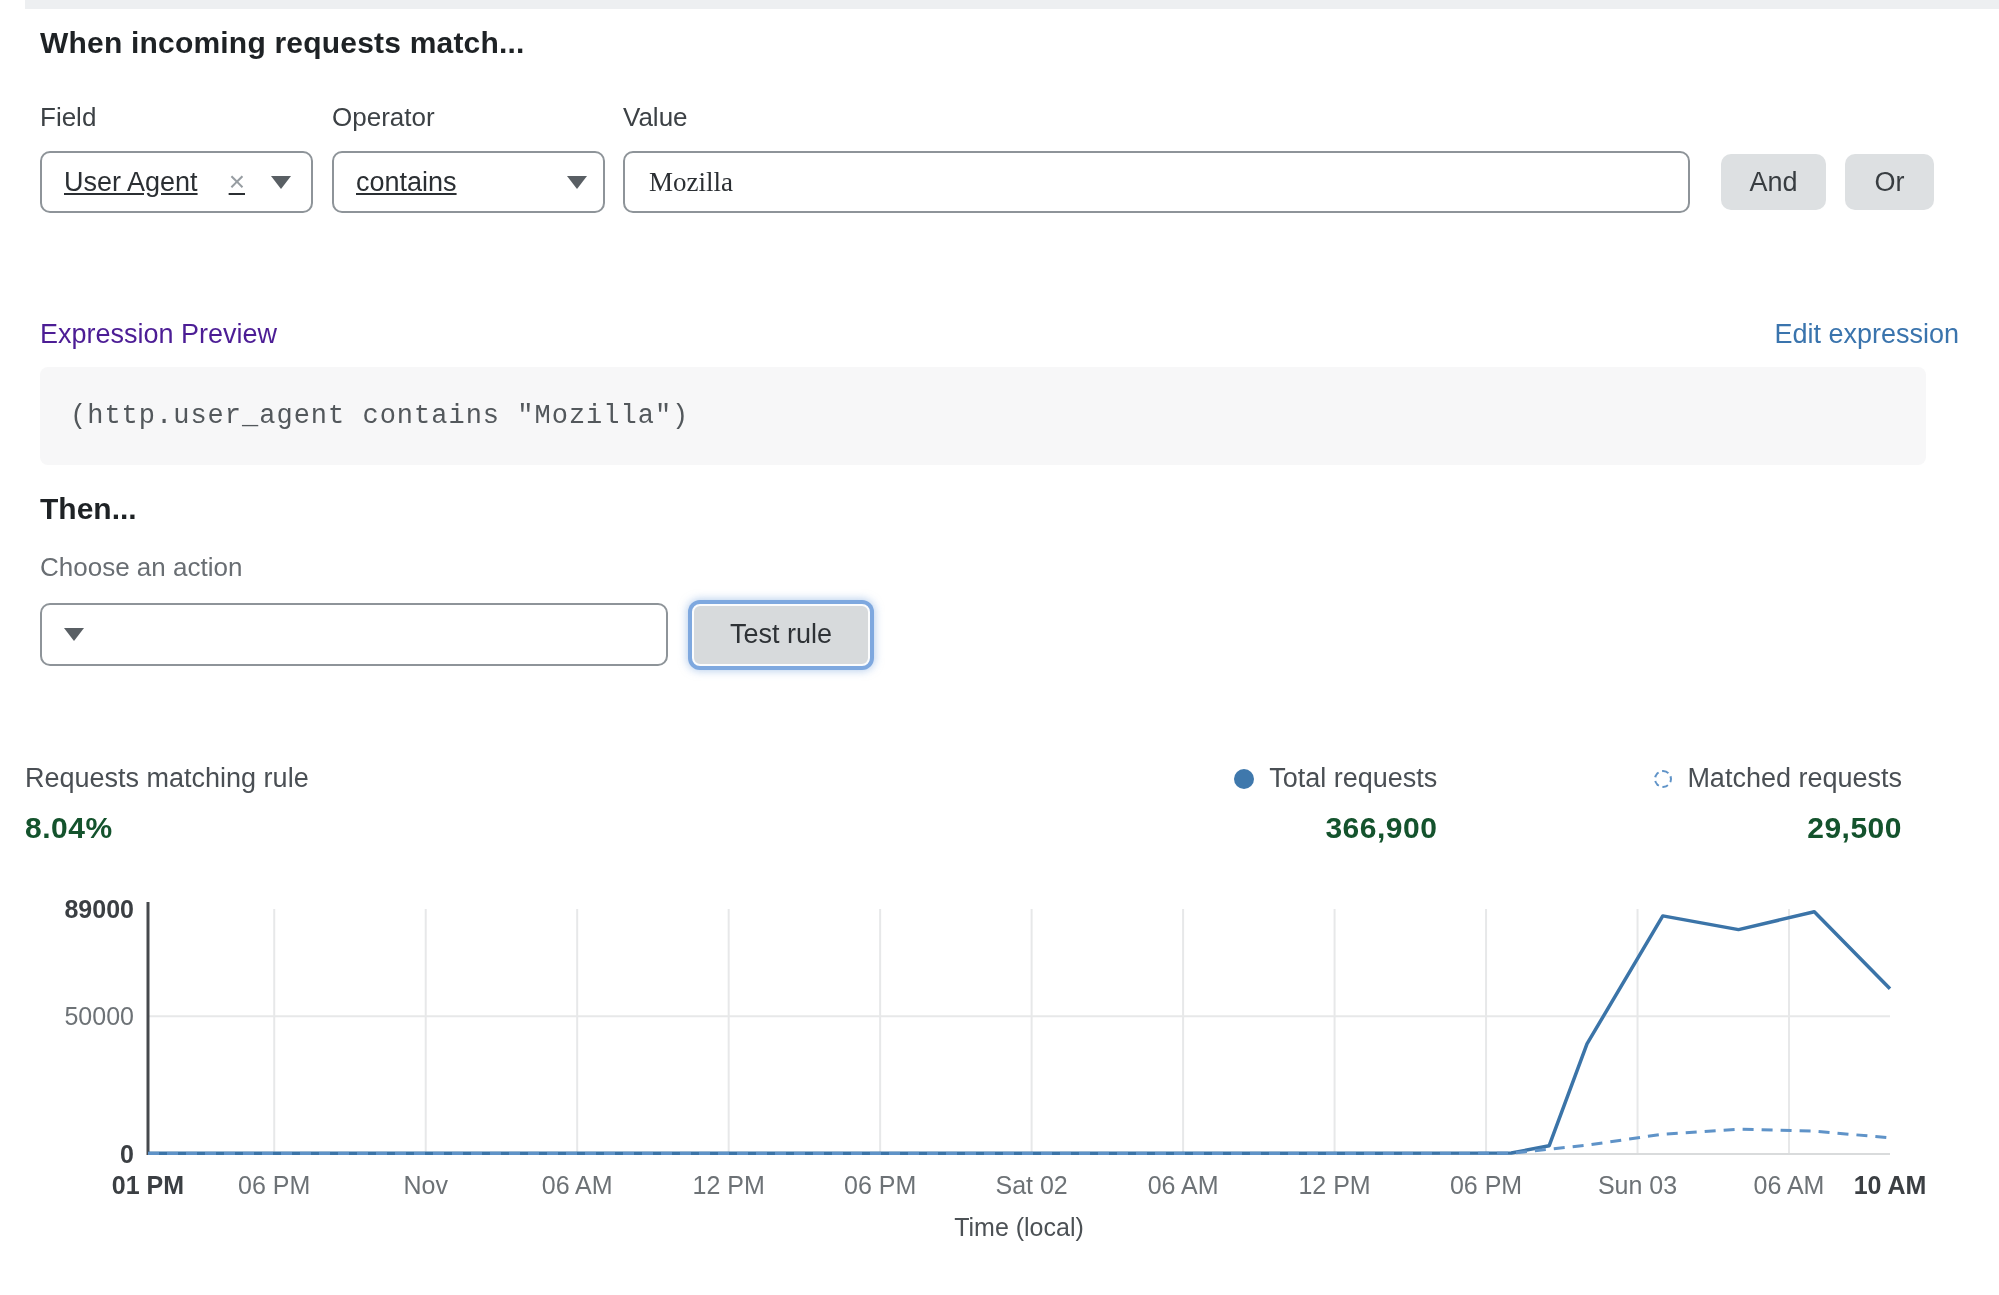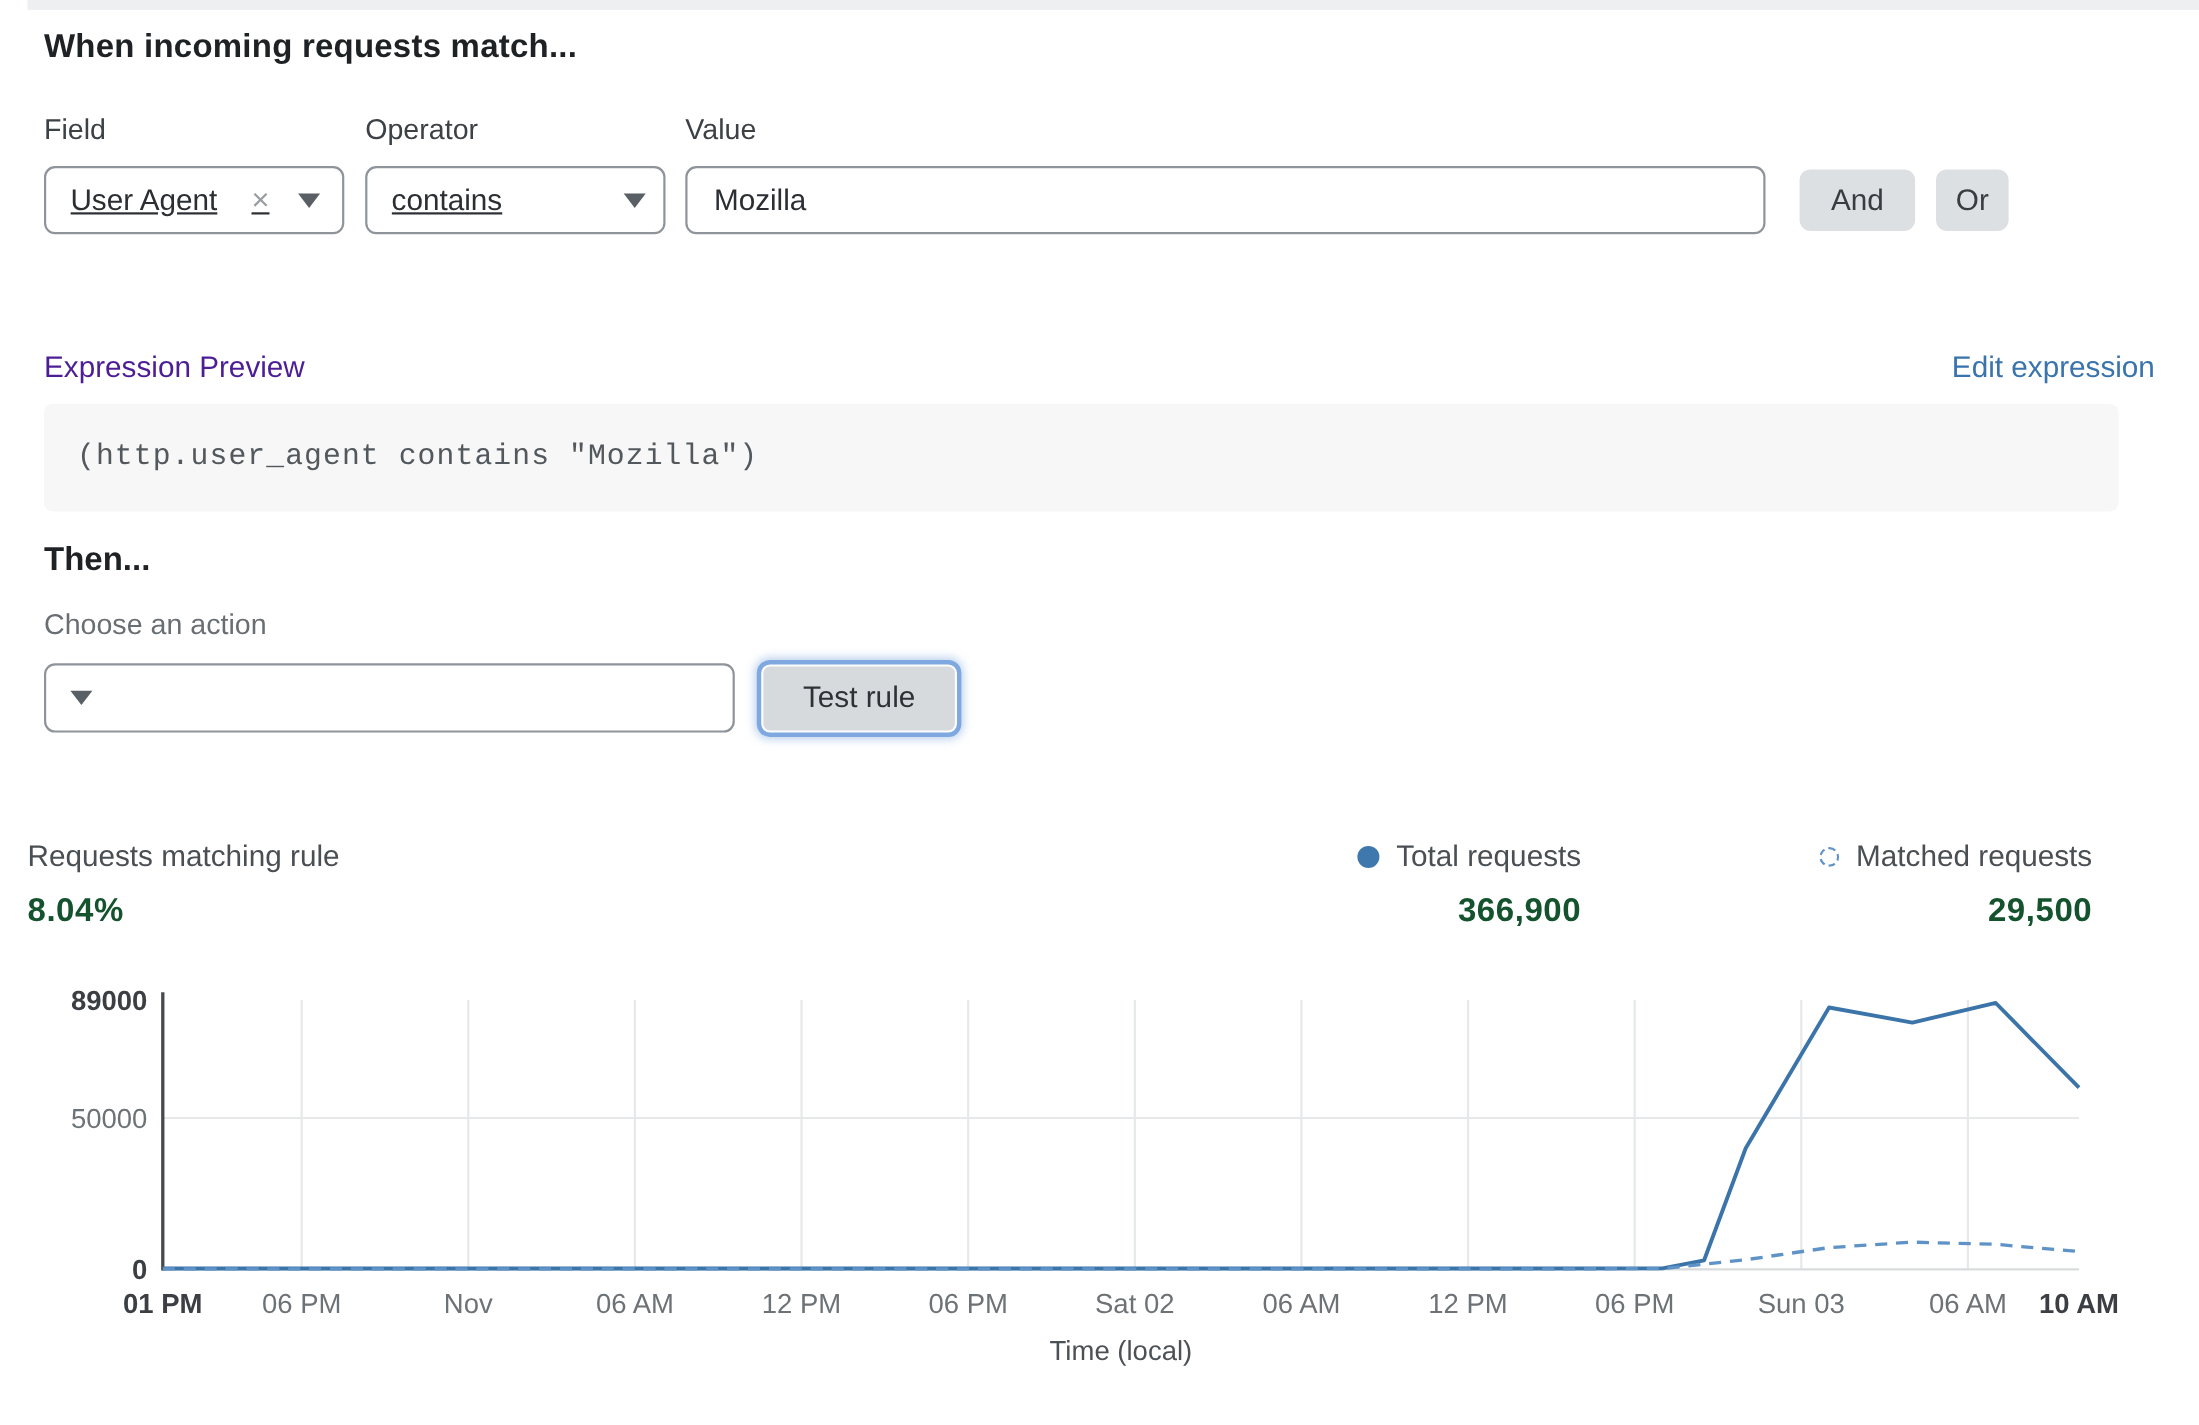--- a/index.html
+++ b/index.html
@@ -19,29 +19,29 @@
   .lbl-value { flex:1; }
 
   .controls-row { display:flex; align-items:flex-start; margin-top:18px; }
   .select-box, .text-input {
     height:62px; border:2px solid #8e9499; border-radius:10px; background:#fff;
     display:flex; align-items:center; font-size:27px; color:#2b2f33;
   }
   .select-box { cursor:pointer;text-decoration:underline; }
   .field-select { width:273px; margin-right:19px; padding:0 20px 0 22px; }
   .operator-select { width:273px; margin-right:18px; padding:0 16px 0 22px; }
-  .value-input { width:982px; padding:12px 24px; font-family:Liberation Sans, sans-serif; outline:none; }
+  .value-input { width:1067px; padding:12px 24px; font-family:Liberation Serif, serif; outline:none; }
   .select-text { flex:1; white-space:nowrap; overflow:hidden; }
   .clear-x { color:#979da2; font-size:28px; margin-right:26px; cursor:pointer; line-height:1; }
   .caret { width:0; height:0; border-left:10px solid transparent; border-right:10px solid transparent; border-top:13px solid #595f64; }
 
   .pill-btn { height:56px; border:none; border-radius:10px; background:#dde0e2; color:#383d41;
     font-size:27px; font-family:inherit; cursor:pointer; align-self:center; }
   .and-btn { width:105px; margin-left:31px; }
-  .or-btn  { width:66px;  margin-left:19px; }
+  .or-btn  { width:89px;  margin-left:19px; }
 
   .expr-header { display:flex; justify-content:space-between; align-items:baseline; margin-top:106px; }
   .expr-label { font-size:27px; color:#4c1d95; }
   .expr-link { font-size:27px; color:#3a74ad; text-decoration:none; cursor:pointer; }
   .code-block { margin-top:17px; height:98px; width:1886px; background:#f7f7f8; border-radius:8px;
     display:flex; align-items:center; padding:0 30px; }
   .code-text { font-family:"Liberation Mono","DejaVu Sans Mono",monospace; font-size:27px; color:#53585c; letter-spacing:1px; }
 
   h2.then-title { margin-top:27px; font-size:30px; font-weight:700; color:#1e2225; }
   .choose-label { margin-top:26px; font-size:26px; color:#696e73; }

